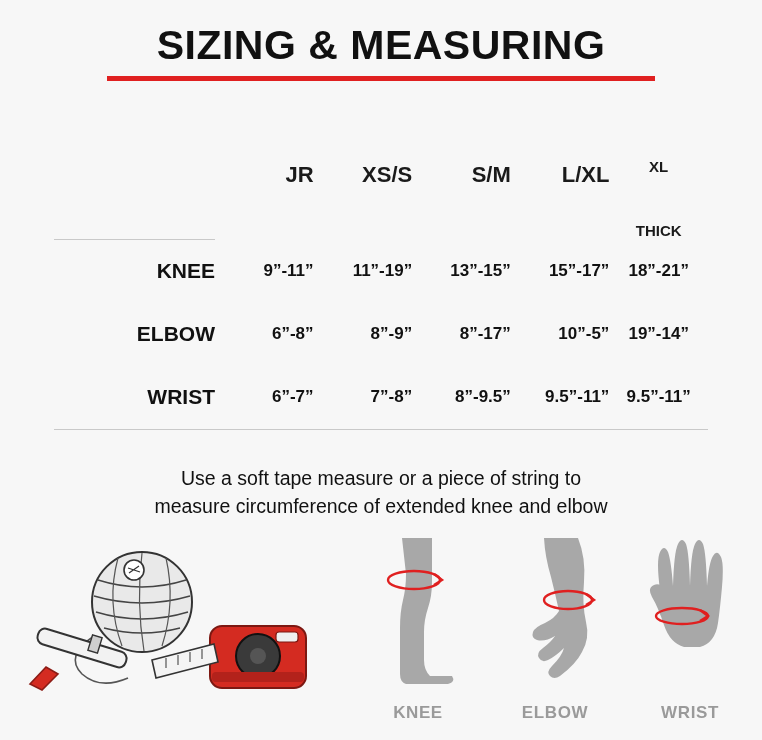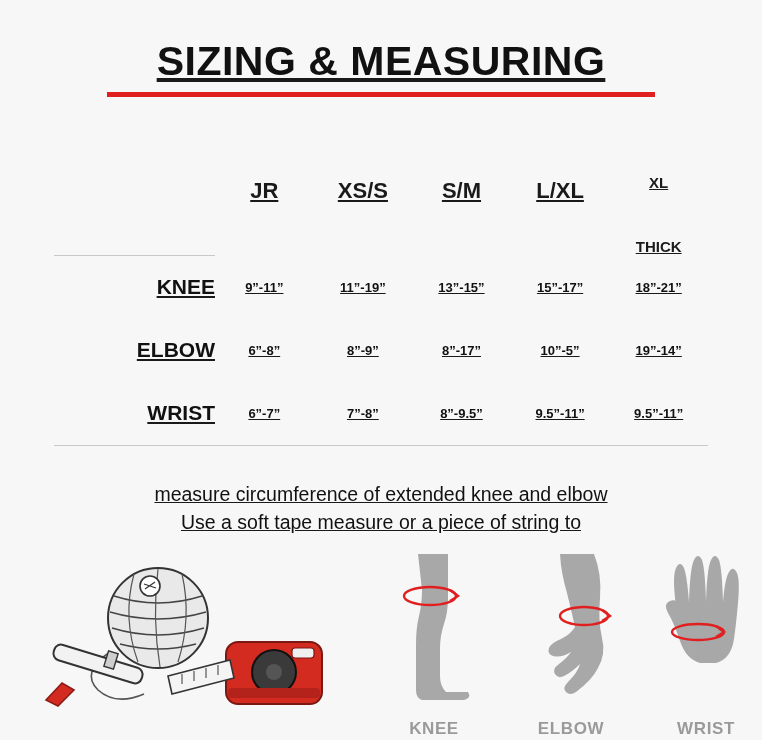--- a/index.html
+++ b/index.html
@@ -12,22 +12,21 @@
     background: #f7f7f7;
     font-family: "Liberation Sans", sans-serif;
     color: #1a1a1a;
     overflow: hidden;
   }
   .page {
     position: relative;
     width: 762px;
     height: 740px;
     box-sizing: border-box;
-    padding: 16px;
-    text-decoration: underline;
+    padding: 0;
   }
 
   
   .title-wrap {
     text-align: center;
     padding-top: 24px;
   }
   .title {
     font-size: 41px;
     font-weight: bold;
@@ -71,37 +70,38 @@
   .hdr-two {
     font-size: 15px;
     line-height: 1.08;
     font-weight: bold;
     margin-top: 48px;
   }
   .body-row td {
     height: 63px;
     vertical-align: middle;
     text-align: center;
-    font-size: 13px;
+    font-size: 17px;
     font-weight: bold;
     border-bottom: 1px solid #c9c9c9;
     color: #111;
   }
   .body-row:last-child td {
     border-bottom: 1px solid #c9c9c9;
   }
   td.rowlabel {
     text-align: right;
     padding-right: 16px;
     font-size: 21px;
     font-weight: bold;
     border-right: 1px solid #c9c9c9;
   }
   td.vline {
     border-right: 1px solid #c9c9c9;
+    text-align: right;
   }
   .col-label { width: 160px; }
   .col-data { width: 98px; }
 
   
   .instructions {
     margin: 34px auto 0 auto;
     width: 660px;
     text-align: center;
     font-size: 19.5px;
@@ -205,22 +205,22 @@
           <td class="vline">7”-8”</td>
           <td class="vline">8”-9.5”</td>
           <td class="vline">9.5”-11”</td>
           <td>9.5”-11”</td>
         </tr>
       </tbody>
     </table>
   </div>
 
   <div class="instructions">
+    <div>Use a soft tape measure or a piece of string to</div>
     <div>measure circumference of extended knee and elbow</div>
-    <div>Use a soft tape measure or a piece of string to</div>
   </div>
 
   <div class="illus">
 
     <div class="tape-art">
       <svg width="300" height="160" viewBox="0 0 300 160" xmlns="http://www.w3.org/2000/svg">
 
         <g>
           <circle cx="118" cy="58" r="50" fill="#e9e9e9" stroke="#333" stroke-width="2"></circle>
           <path d="M74 36 Q118 50 162 36" fill="none" stroke="#444" stroke-width="1.4"></path>

